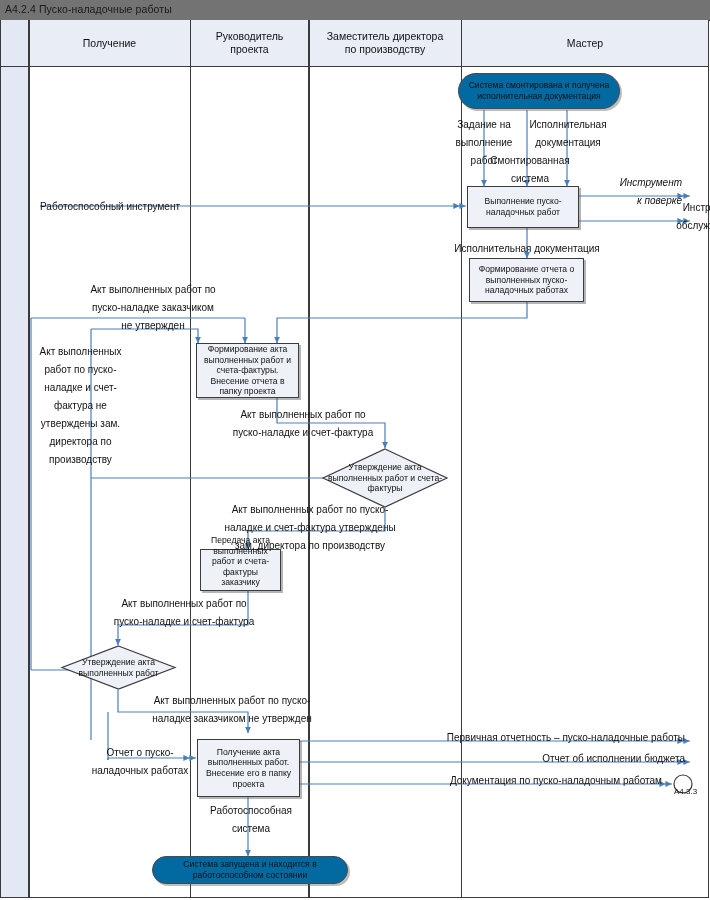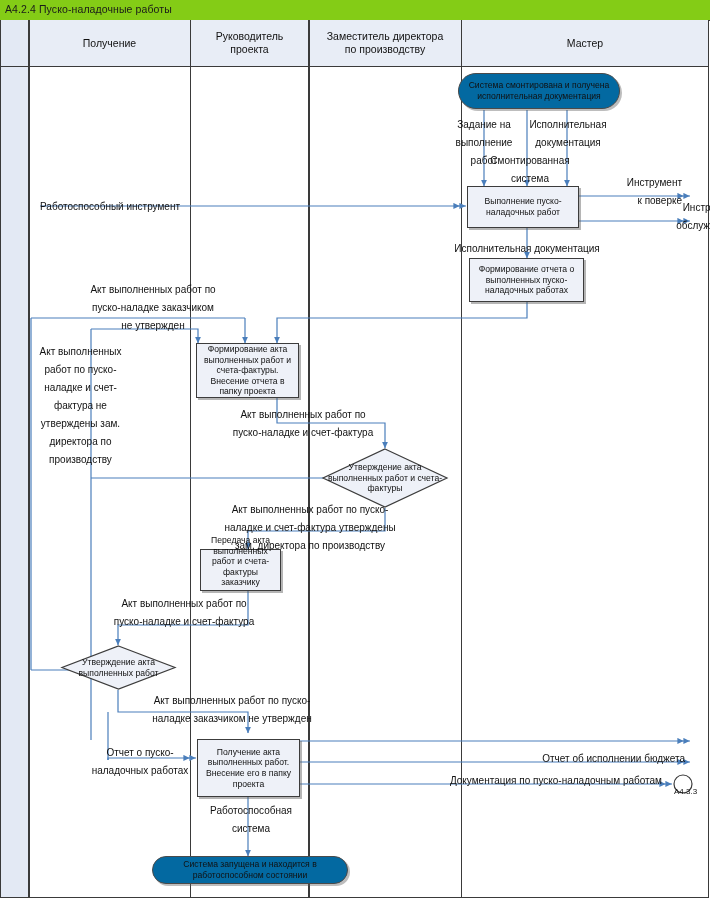--- a/index.html
+++ b/index.html
@@ -1,21 +1,21 @@
 <!DOCTYPE html>
 <html><head>
 <meta charset="utf-8">
 <style>
   html,body{margin:0;padding:0;background:#fff;}
   body{font-family:"Liberation Sans","DejaVu Sans",sans-serif;}
   #page{position:relative;width:710px;height:900px;overflow:hidden;background:#ffffff;}
 
   
   #title-bar{position:absolute;left:0;top:0;width:710px;height:20px;
-    background:#84cc16;border-bottom:1.5px solid #3a3a3a;}
+    background:#737373;border-bottom:1.5px solid #3a3a3a;}
   #title-bar .t{position:absolute;left:5px;top:3px;font-size:10.5px;color:#1a1a1a;
     letter-spacing:.1px;white-space:nowrap;}
 
   
   #lanes{position:absolute;left:0;top:20px;width:709px;height:878px;
     border:1.5px solid #3a3a3a;border-top:none;box-sizing:border-box;}
   .lane-sep{position:absolute;top:0;bottom:0;width:1.5px;background:#3a3a3a;}
   .lane-head{position:absolute;top:0;height:47px;box-sizing:border-box;
     background:#e8edf6;border-bottom:1.5px solid #3a3a3a;
     display:flex;align-items:center;justify-content:center;text-align:center;
@@ -195,21 +195,21 @@
 работ</div>
 
   <div class="lbl" style="left:522px;top:116px;width:92px;">Исполнительная
 документация</div>
 
   <div class="lbl" style="left:487px;top:152px;width:86px;">Смонтированная
 система</div>
 
   <div class="lbl l-left" style="left:40px;top:198px;width:180px;">Работоспособный инструмент</div>
 
-  <div class="lbl l-right" style="left:590px;top:174px;width:92px;">Инструмент
+  <div class="lbl l-right" style="left:590px;top:174px;width:92px;font-style:italic;">Инструмент
 к поверке</div>
 
   <div class="lbl l-right" style="left:594px;top:199px;width:104px;margin-left:47px;">Инструмент к
 обслуживанию</div>
 
   <div class="lbl" style="left:452px;top:240px;width:150px;">Исполнительная документация</div>
 
 
   <div class="lbl" style="left:83px;top:281px;width:140px;">Акт выполненных работ по
 пуско-наладке заказчиком
@@ -232,20 +232,21 @@
 
   <div class="lbl" style="left:100px;top:595px;width:168px;">Акт выполненных работ по
 пуско-наладке и счет-фактура</div>
 
   <div class="lbl" style="left:128px;top:692px;width:208px;">Акт выполненных работ по пуско-
 наладке заказчиком не утвержден</div>
 
   <div class="lbl" style="left:88px;top:744px;width:104px;">Отчет о пуско-
 наладочных работах</div>
 
+  <div class="lbl l-right" style="left:400px;top:729px;width:285px;">Первичная отчетность – пуско-наладочные работы</div>
 
   <div class="lbl l-right" style="left:440px;top:750px;width:245px;">Отчет об исполнении бюджета</div>
 
   <div class="lbl l-right" style="left:400px;top:772px;width:262px;">Документация по пуско-наладочным работам</div>
 
   <div class="lbl" style="left:205px;top:802px;width:92px;">Работоспособная
 система</div>
 
   <div class="tag" style="left:674px;top:787px;">A4.3.3</div>
 

